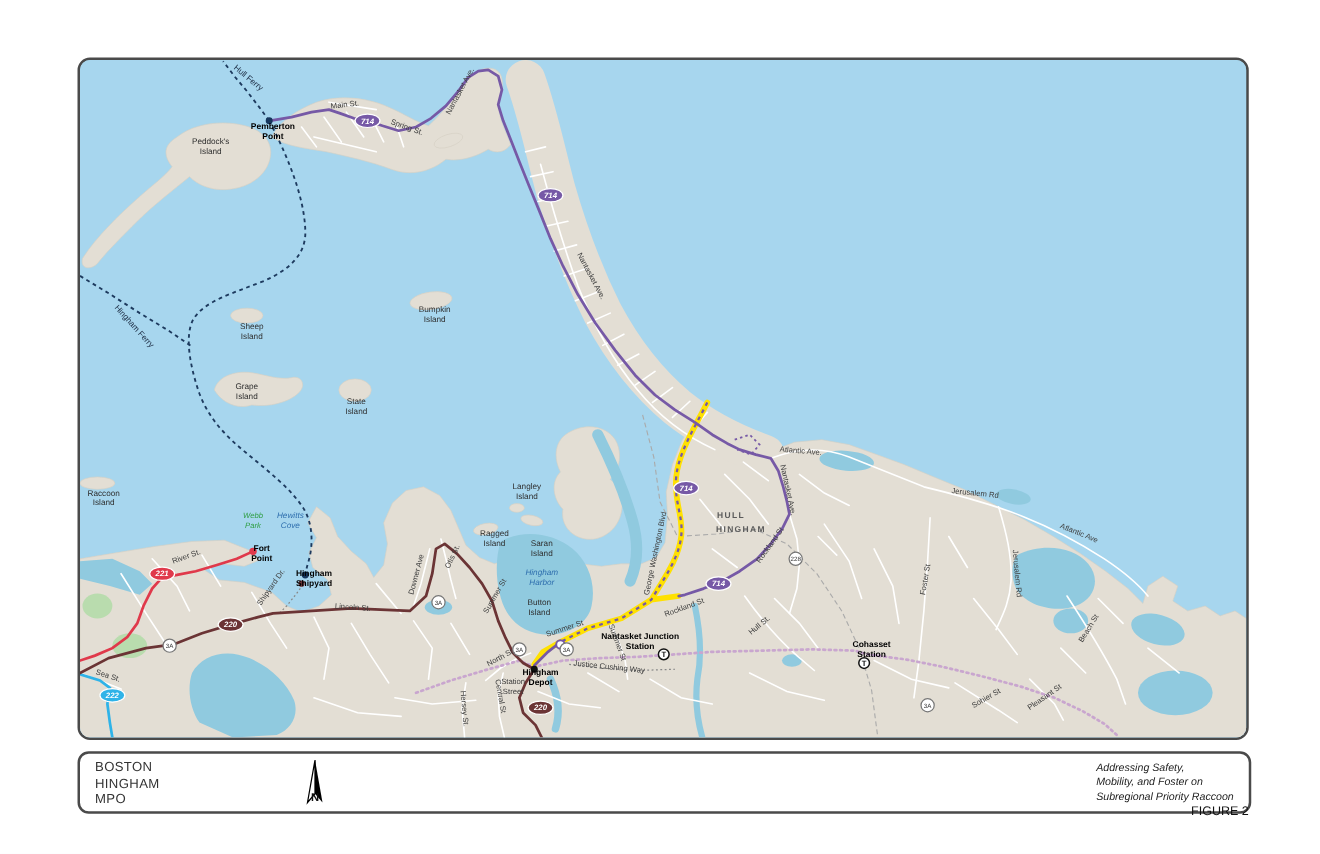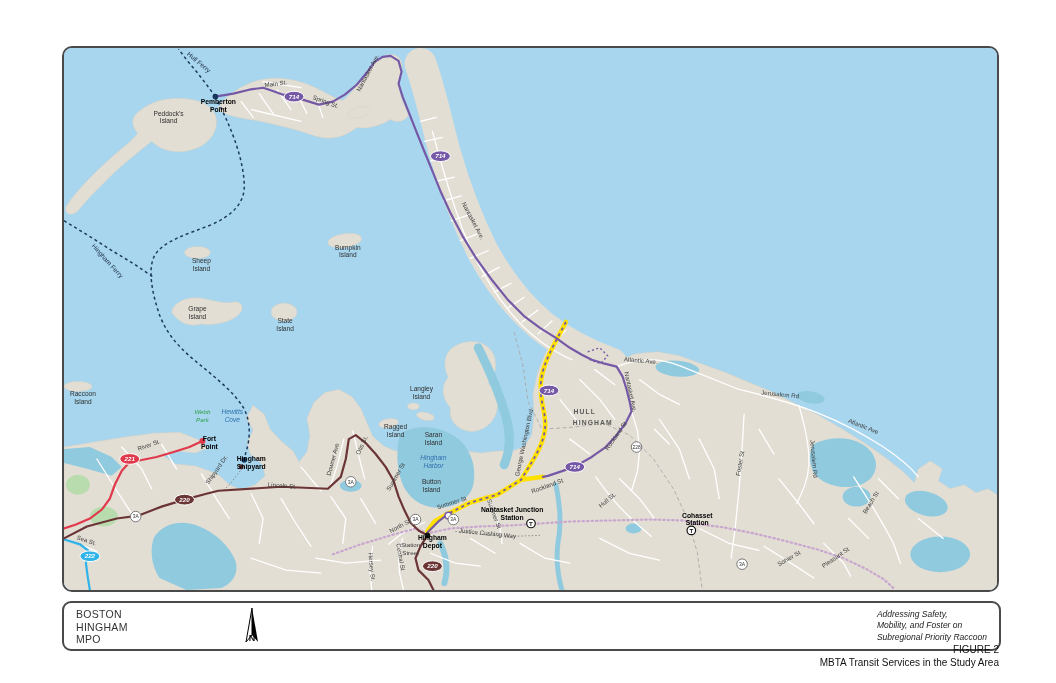--- a/index.html
+++ b/index.html
@@ -271,21 +271,20 @@
       <div>HINGHAM</div>
       <div>MPO</div>
     </div>
     <svg class="compass" viewBox="0 0 24 44">
       <path d="M12,2 L18,36 L12,29 Z" fill="#000"></path>
       <path d="M12,2 L6,36 L12,29 Z" fill="#fff" stroke="#000" stroke-width="1"></path>
     </svg>
     <div class="compass-n">N</div>
     <div class="ftitle">
       <div>FIGURE 2</div>
-      <div>MBTA Transit Services in the Study Area</div>
     </div>
     <div class="tagline">
       <div>Addressing Safety,</div>
       <div>Mobility, and Foster on</div>
       <div>Subregional Priority Raccoon</div>
     </div>
   </div>
 
 </div>
 

